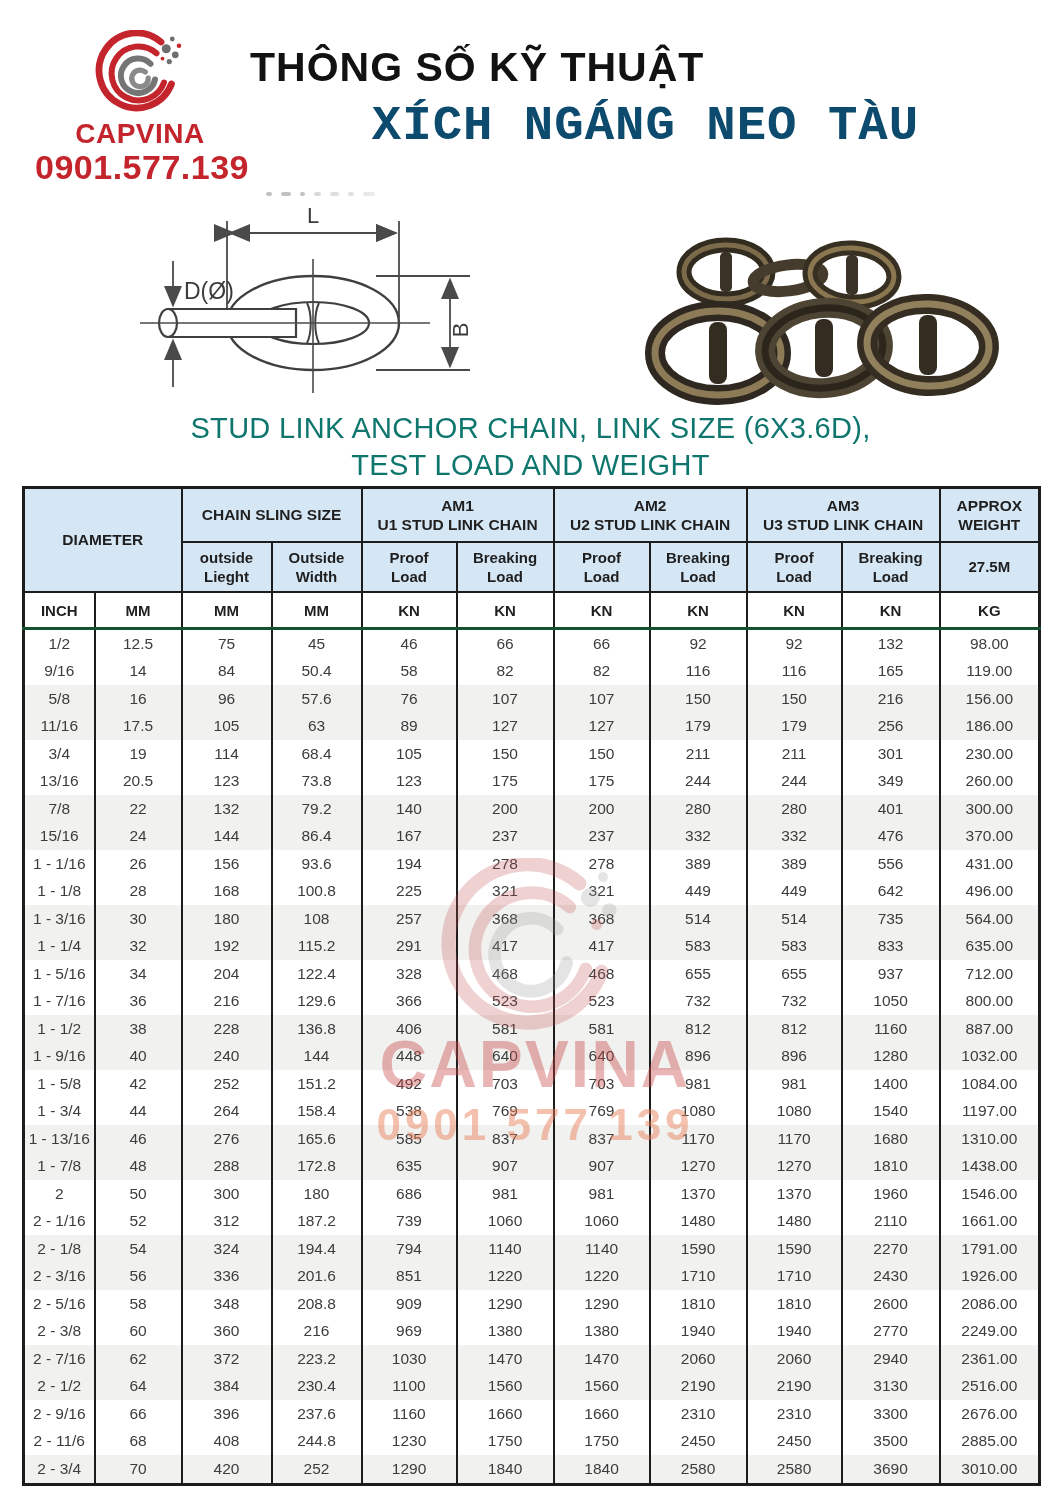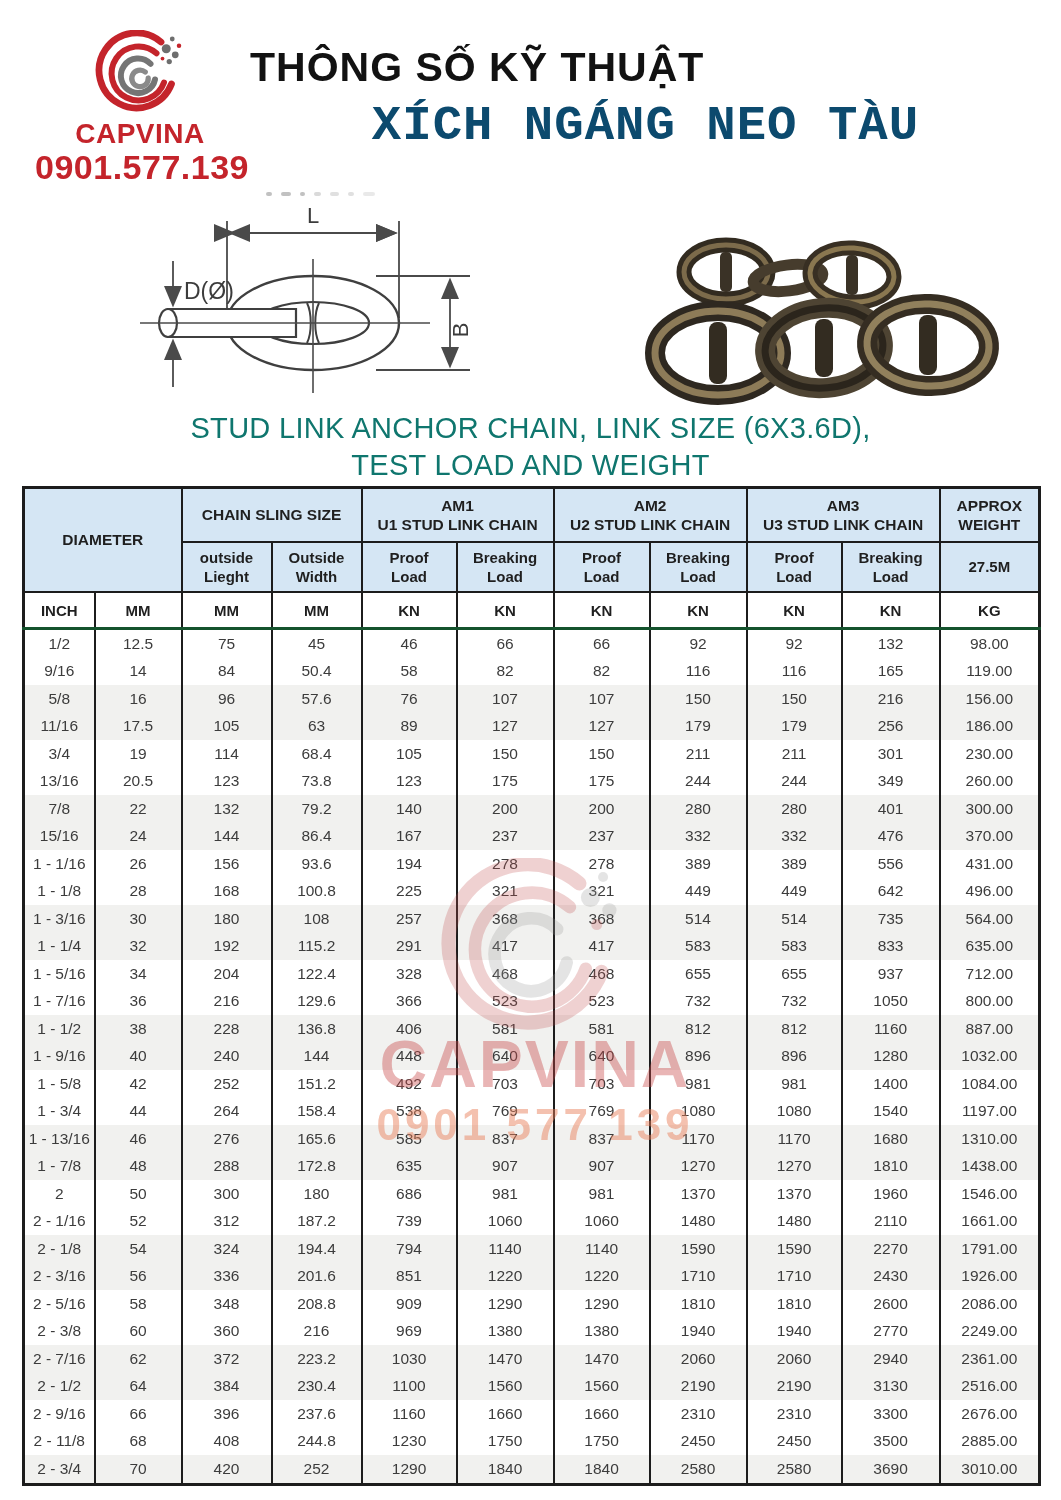--- a/index.html
+++ b/index.html
@@ -587,21 +587,21 @@
             <td>237.6</td>
             <td>1160</td>
             <td>1660</td>
             <td>1660</td>
             <td>2310</td>
             <td>2310</td>
             <td>3300</td>
             <td>2676.00</td>
           </tr>
           <tr>
-            <td>2 - 11/8</td>
+            <td>2 - 11/6</td>
             <td>68</td>
             <td>408</td>
             <td>244.8</td>
             <td>1230</td>
             <td>1750</td>
             <td>1750</td>
             <td>2450</td>
             <td>2450</td>
             <td>3500</td>
             <td>2885.00</td>

